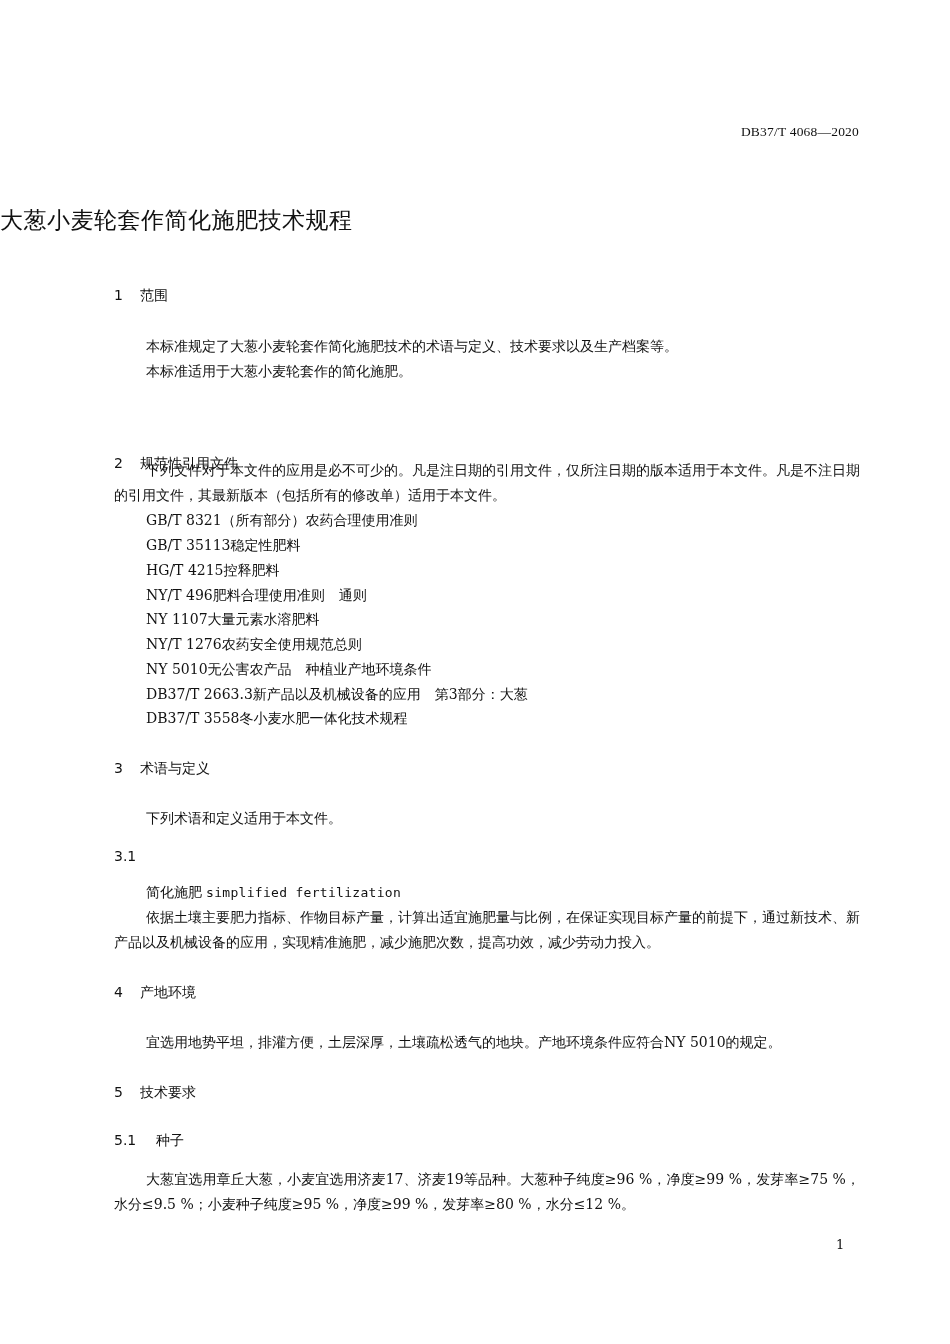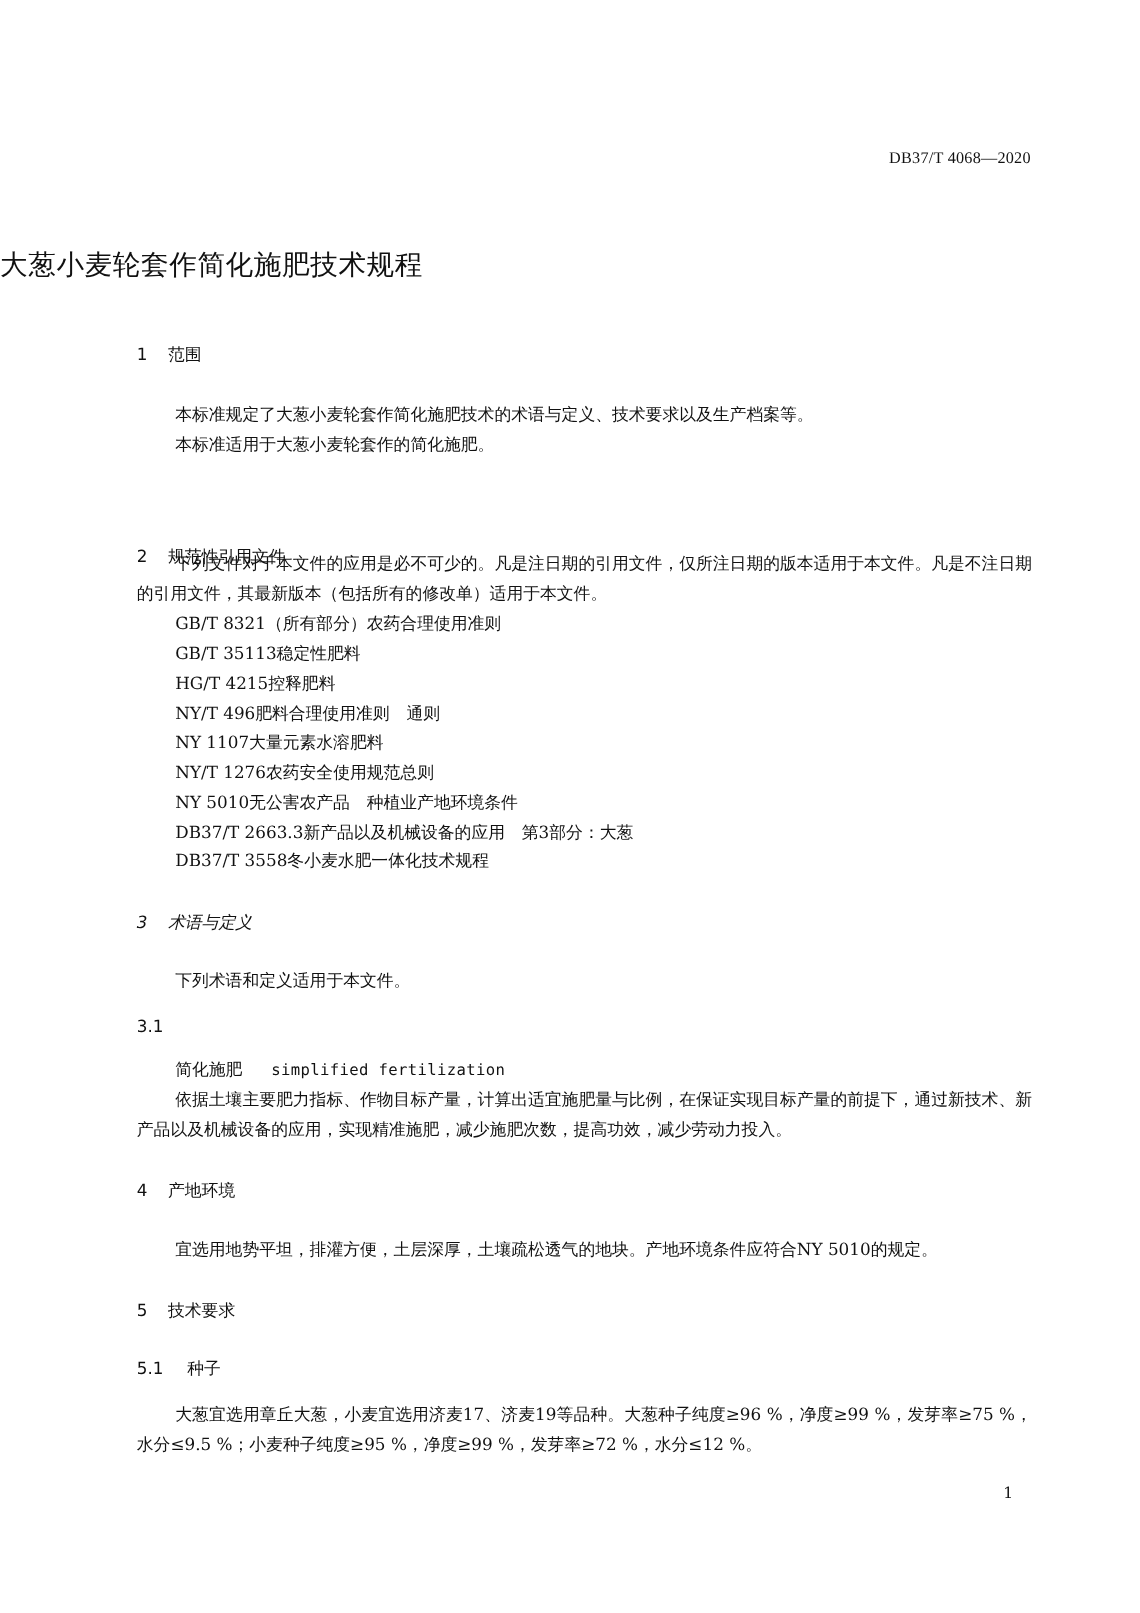--- a/index.html
+++ b/index.html
@@ -54,21 +54,21 @@
     }
     .ref-line {
       left: 146px;
       font-size: 14px;
       line-height: 24.8px;
     }
     .ref-line .code { }
     .term-en {
       font-family: "DejaVu Sans Mono", "Liberation Mono", monospace;
       font-size: 13px;
-      margin-left: 24px;
+      margin-left: 4px;
       letter-spacing: 0.3px;
     }
     .term-zh { font-family: "DejaVu Sans", "Liberation Sans", sans-serif; }
     .page-num {
       left: 836px;
       top: 1237px;
       font-size: 13px;
     }
   </style>
 </head>
@@ -96,21 +96,21 @@
     <div class="abs ref-line" style="top:533px;"><span class="code">GB/T 35113</span><span>稳定性肥料</span></div>
     <div class="abs ref-line" style="top:558px;"><span class="code">HG/T 4215</span><span>控释肥料</span></div>
     <div class="abs ref-line" style="top:583px;"><span class="code">NY/T 496</span><span>肥料合理使用准则　通则</span></div>
     <div class="abs ref-line" style="top:607px;"><span class="code">NY 1107</span><span>大量元素水溶肥料</span></div>
     <div class="abs ref-line" style="top:632px;"><span class="code">NY/T 1276</span><span>农药安全使用规范总则</span></div>
     <div class="abs ref-line" style="top:657px;text-align:center;"><span class="code">NY 5010</span><span>无公害农产品　种植业产地环境条件</span></div>
     <div class="abs ref-line" style="top:682px;"><span class="code">DB37/T 2663.3</span><span>新产品以及机械设备的应用　第3部分：大葱</span></div>
     <div class="abs ref-line" style="top:706px;"><span class="code">DB37/T 3558</span><span>冬小麦水肥一体化技术规程</span></div>
   </div>
 
-  <div class="abs heading" style="top:760px;font-style:italic;">
+  <div class="abs heading" style="top:760px;">
     <span class="num">3</span><span>术语与定义</span>
   </div>
   <div class="abs line" style="top:806px;">下列术语和定义适用于本文件。</div>
 
   <div class="abs heading" style="top:848px;">3.1</div>
   <div class="abs line" style="top:880px;">
     <span class="term-zh">简化施肥</span><span class="term-en">simplified fertilization</span>
   </div>
   <div class="abs para" style="top:905px;">依据土壤主要肥力指标、作物目标产量，计算出适宜施肥量与比例，在保证实现目标产量的前提下，通过新技术、新产品以及机械设备的应用，实现精准施肥，减少施肥次数，提高功效，减少劳动力投入。</div>
 
@@ -118,17 +118,17 @@
     <span class="num">4</span><span>产地环境</span>
   </div>
   <div class="abs line" style="top:1030px;">宜选用地势平坦，排灌方便，土层深厚，土壤疏松透气的地块。产地环境条件应符合NY 5010的规定。</div>
 
   <div class="abs heading" style="top:1084px;">
     <span class="num">5</span><span>技术要求</span>
   </div>
   <div class="abs heading" style="top:1132px;">
     <span class="num wide">5.1</span><span>种子</span>
   </div>
-  <div class="abs para" style="top:1167px;">大葱宜选用章丘大葱，小麦宜选用济麦17、济麦19等品种。大葱种子纯度≥96 %，净度≥99 %，发芽率≥75 %，水分≤9.5 %；小麦种子纯度≥95 %，净度≥99 %，发芽率≥72 %，水分≤12 %。</div>
+  <div class="abs para" style="top:1167px;">大葱宜选用章丘大葱，小麦宜选用济麦17、济麦19等品种。大葱种子纯度≥96 %，净度≥99 %，发芽率≥75 %，水分≤9.5 %；小麦种子纯度≥95 %，净度≥99 %，发芽率≥80 %，水分≤12 %。</div>
 
   <div class="abs page-num">1</div>
 
 </div>
 
 </body></html>

